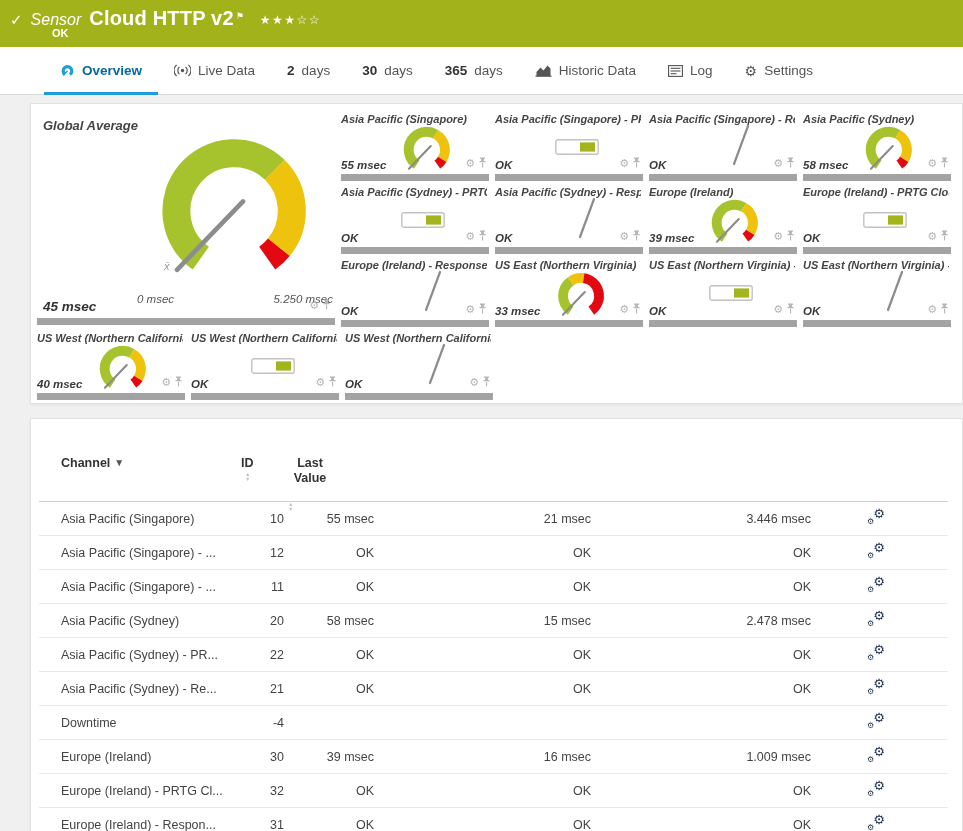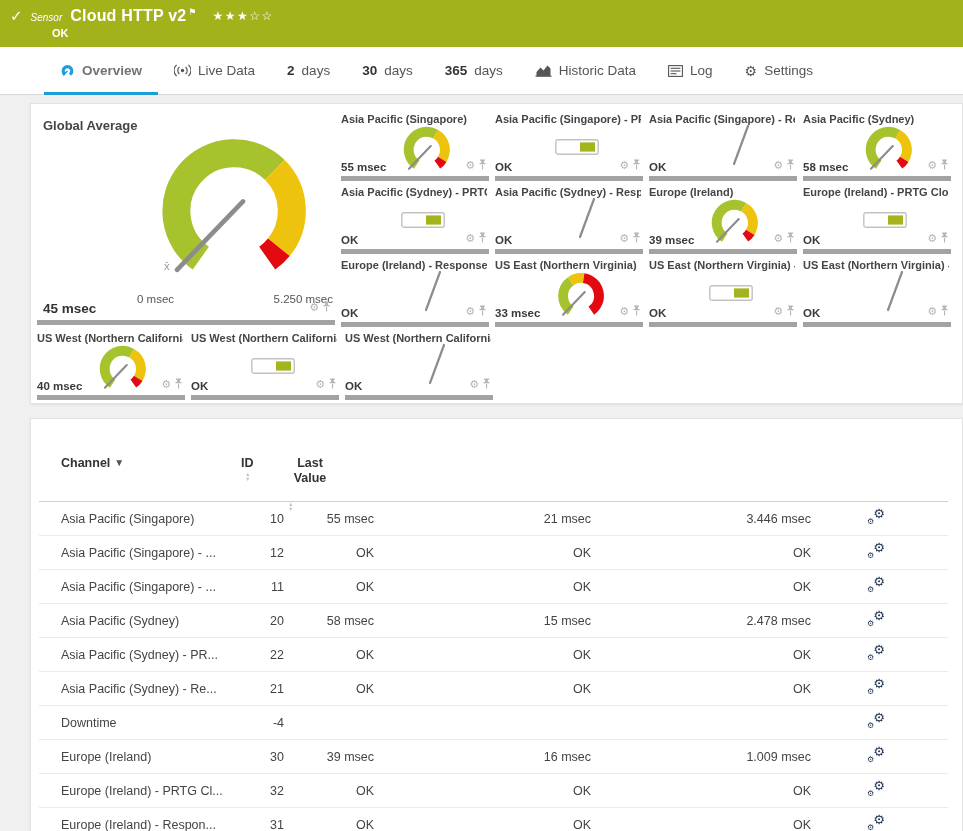--- a/index.html
+++ b/index.html
@@ -6,41 +6,41 @@
   body{
     width:963px;height:831px;overflow:hidden;position:relative;
     background:#f0f0f1;
     font-family:"Liberation Sans","DejaVu Sans",sans-serif;
     -webkit-font-smoothing:antialiased;
   }
   
   .topbar{position:absolute;left:0;top:0;width:963px;height:47px;background:#a2b21b;color:#fff;}
   .topbar .line1{position:absolute;left:10px;top:7px;display:flex;align-items:baseline;}
   .check{font-weight:bold;font-size:15px;margin-right:8px;}
-  .kind{font-style:italic;font-size:10px;margin-right:8px;}
-  .sensor-title{font-weight:bold;font-size:16px;letter-spacing:.2px;}
+  .kind{font-style:italic;font-size:16px;margin-right:8px;}
+  .sensor-title{font-weight:bold;font-size:20px;letter-spacing:.2px;}
   .flag{font-size:9px;vertical-align:top;position:relative;top:-6px;margin-left:2px;}
   .stars{font-size:12px;letter-spacing:1.5px;margin-left:16px;position:relative;top:-1px;}
   .topstatus{position:absolute;left:52px;top:27px;font-size:11px;font-weight:bold;}
   
   .tabbar{position:absolute;left:0;top:47px;width:963px;height:48px;background:#fff;border-bottom:1px solid #d8d8d8;box-sizing:border-box;display:flex;align-items:stretch;padding-left:44px;}
   .tab{display:flex;align-items:center;gap:7px;font-size:13.5px;color:#555;padding:0 16px;cursor:pointer;position:relative;white-space:nowrap;}
   .tab .tab-num{font-weight:bold;color:#333;}
   .tab .tab-label{color:#555;}
   .tab.active{}
-  .tab.active .tab-label{color:#737373;font-weight:bold;}
+  .tab.active .tab-label{color:#0369a1;font-weight:bold;}
   .tab.active::after{content:"";position:absolute;left:0;right:0;bottom:-1px;height:3px;background:#1e9ed9;}
   .tab-ic{display:inline-flex;align-items:center;}
   .tab-ic .uni{font-size:14px;color:#555;}
   
   .panel{position:absolute;background:#fff;border:1px solid #e2e2e2;box-shadow:0 1px 2px rgba(0,0,0,.07);box-sizing:border-box;}
   #overview-panel{left:30px;top:103px;width:933px;height:301px;overflow:hidden;}
   #table-panel{left:30px;top:418px;width:933px;height:531px;overflow:hidden;}
   
-  .tile{position:absolute;box-sizing:border-box;border-bottom:5px solid #a3a3a3;}
+  .tile{position:absolute;box-sizing:border-box;border-bottom:7px solid #a3a3a3;font-style:italic;}
   .tile .t-title{position:absolute;left:0;top:0;right:2px;font-size:11px;font-weight:600;color:#454545;white-space:nowrap;overflow:hidden;}
   .tile .t-value{position:absolute;left:0;bottom:3px;font-size:11.5px;font-weight:bold;color:#3a3a3a;}
   .tile-icons{position:absolute;right:2px;bottom:2px;display:flex;align-items:center;gap:3px;color:#b5b5b5;}
   .tile-icons .gear{font-size:11px;line-height:11px;color:#b5b5b5;}
   .t-widget{position:absolute;}
   
   #global-tile{left:6px;top:9px;width:298px;height:212px;}
   #global-tile .g-title{position:absolute;left:6px;top:5px;font-size:13px;font-weight:600;color:#454545;}
   #global-gauge{position:absolute;left:103px;top:12px;width:188px;height:166px;}
   .g-range{position:absolute;left:100px;top:180px;width:196px;display:flex;justify-content:space-between;font-size:11.5px;color:#555;}

